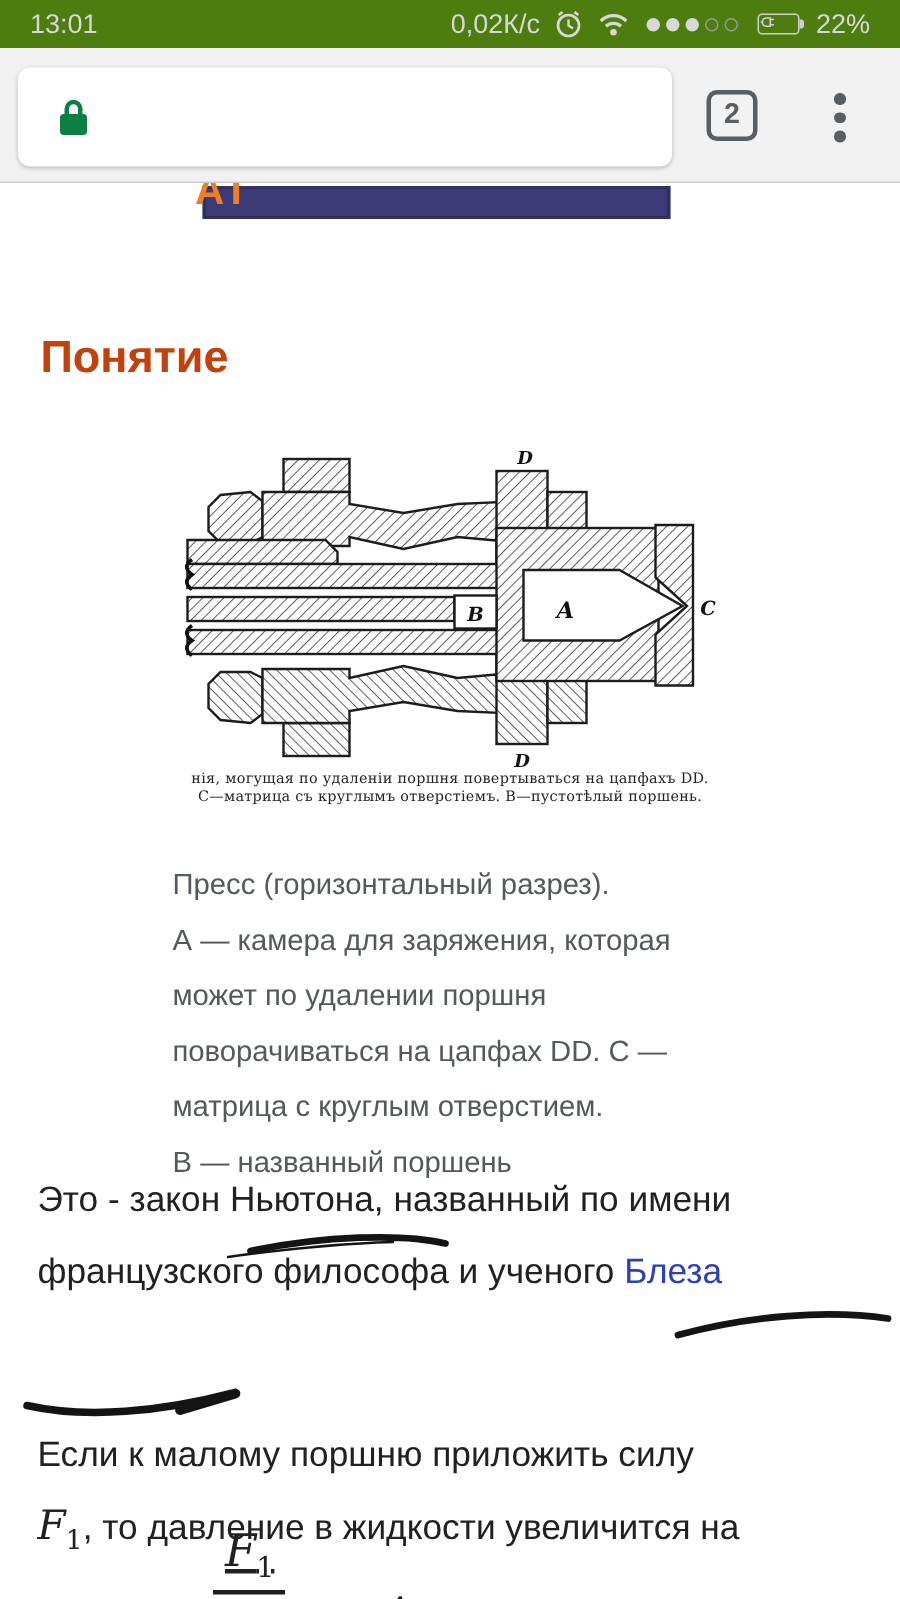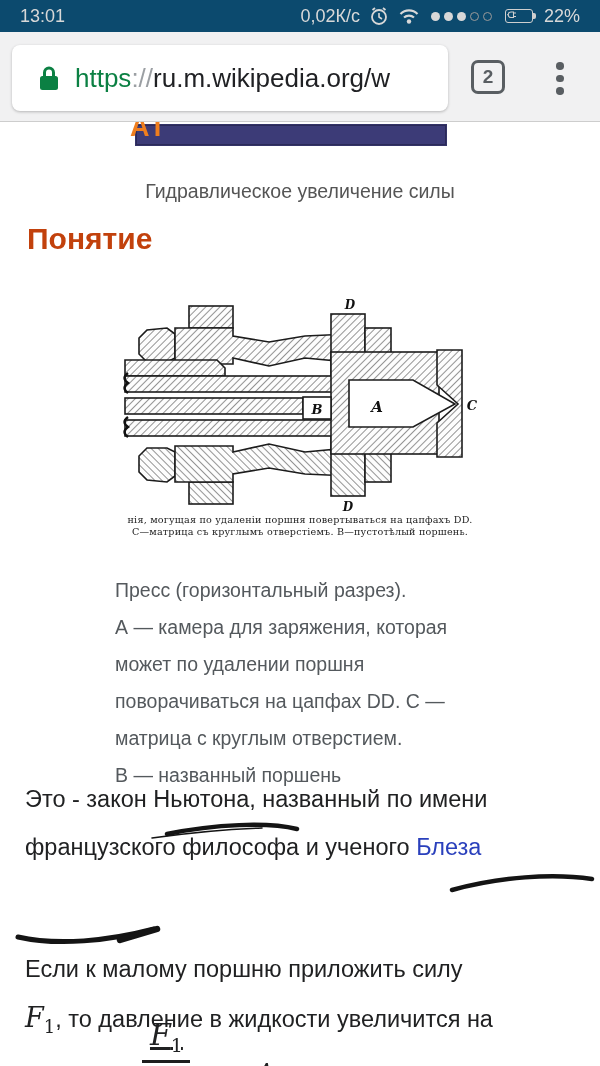--- a/index.html
+++ b/index.html
@@ -1,20 +1,20 @@
 <!DOCTYPE html>
 <html><head>
 <meta charset="utf-8">
 <style>
   * { margin:0; padding:0; box-sizing:border-box; }
   body { background:#777; font-family:"Liberation Sans", sans-serif; }
   .screen { position:relative; width:600px; height:1066px; overflow:hidden; background:#fff; margin:0 auto; }
 
   
-  .statusbar { position:absolute; left:0; top:0; width:600px; height:32px; background:#0c4a6e;
+  .statusbar { position:absolute; left:0; top:0; width:600px; height:32px; background:#4d7c0f;
     display:flex; align-items:center; justify-content:space-between; padding:0 20px;
     color:#d8d8d8; font-size:18px; z-index:40; }
   .sb-right { display:flex; align-items:center; gap:9px; }
   .sig-dots { display:flex; gap:4px; align-items:center; margin:0 2px; }
   .dot { width:9px; height:9px; border-radius:50%; }
   .dot.on { background:#d8d8d8; }
   .dot.off { border:1.5px solid #9a9a9a; }
   .battery { position:relative; width:28px; height:14px; border:1.5px solid #cfcfcf; border-radius:3px; margin:0 2px; }
   .battery::after { content:""; position:absolute; right:-4px; top:3px; width:2.5px; height:6px; background:#cfcfcf; border-radius:0 2px 2px 0; }
 
@@ -99,38 +99,34 @@
       <span>22%</span>
     </div>
   </div>
 
   <div class="toolbar">
     <div class="omnibox">
       <svg width="22" height="28" viewBox="0 0 22 28">
         <rect x="2" y="12" width="18" height="14" rx="2.5" fill="#0b8043"></rect>
         <path d="M6.5 12 V8.5 a4.5 4.5 0 0 1 9 0 V12" fill="none" stroke="#0b8043" stroke-width="3"></path>
       </svg>
-      <div class="urltext">
-        <span class="u-scheme">https</span><span class="u-sep">://</span><span class="u-host">ru.m.wikipedia.org/w</span>
-      </div>
     </div>
     <div class="tabbox">
       <span>2</span>
     </div>
     <div class="menu3">
       <span></span>
         <span></span>
         <span></span>
     </div>
   </div>
 
   <div class="banner-rect"></div>
   <div class="banner-at">АТ</div>
 
-  <div class="thumb-caption">Гидравлическое увеличение силы</div>
 
   <div class="heading">Понятие</div>
 
   <svg class="engraving" width="372" height="218" viewBox="0 0 370 218">
     <defs>
       <pattern id="h1" width="5" height="5" patternUnits="userSpaceOnUse" patternTransform="rotate(45)">
         <rect width="5" height="5" fill="#fdfdfd"></rect>
         <line x1="0" y1="0" x2="0" y2="5" stroke="#5b5b5b" stroke-width="1.3"></line>
       </pattern>
     </defs>

